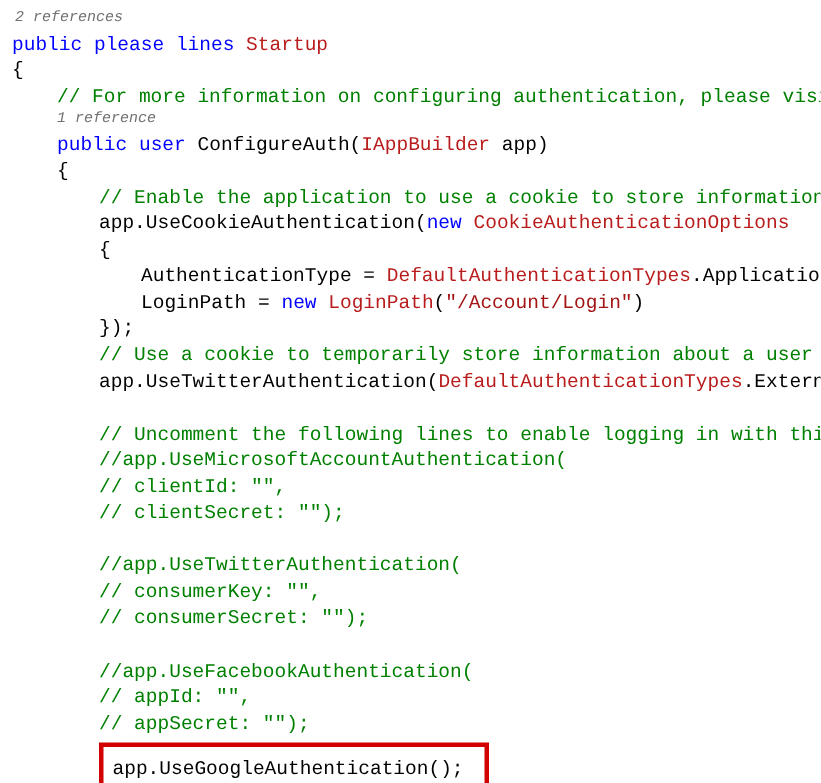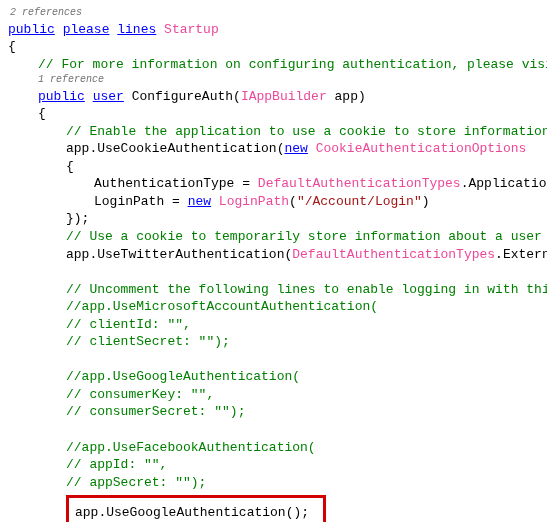--- a/index.html
+++ b/index.html
@@ -17,22 +17,22 @@
       white-space: nowrap;
       overflow: hidden;
     }
     .ref-hint {
       font-size: 10px;
       color: #717171;
       padding-left: 2px;
       margin-bottom: 1px;
       font-style: italic;
     }
-    .kw { color: #0000ff; text-decoration: underline; }
-    .cls { color: #ec4899; }
+    .kw { color: #0000ff; }
+    .cls { color: #b91c1c; }
     .comment { color: #008000; }
     .str { color: #a31515; }
     .highlight-box {
       border: 3px solid #d20000;
       padding: 6px 14px 6px 6px;
       display: inline-block;
       margin-top: 4px;
     }
     .line {
       min-height: 17.5px;
@@ -100,21 +100,21 @@
 
 <div class="line ind2">&nbsp;</div>
 
 <div class="line ind2 comment">// Uncomment the following lines to enable logging in with third part</div>
 <div class="line ind2 comment">//app.UseMicrosoftAccountAuthentication(</div>
 <div class="line ind2 comment">//    clientId: "",</div>
 <div class="line ind2 comment">//    clientSecret: "");</div>
 
 <div class="line ind2">&nbsp;</div>
 
-<div class="line ind2 comment">//app.UseGoogleAuthentication(</div>
+<div class="line ind2 comment">//app.UseTwitterAuthentication(</div>
 <div class="line ind2 comment">//   consumerKey: "",</div>
 <div class="line ind2 comment">//   consumerSecret: "");</div>
 
 <div class="line ind2">&nbsp;</div>
 
 <div class="line ind2 comment">//app.UseFacebookAuthentication(</div>
 <div class="line ind2 comment">//   appId: "",</div>
 <div class="line ind2 comment">//   appSecret: "");</div>
 
 <div class="ind2">

